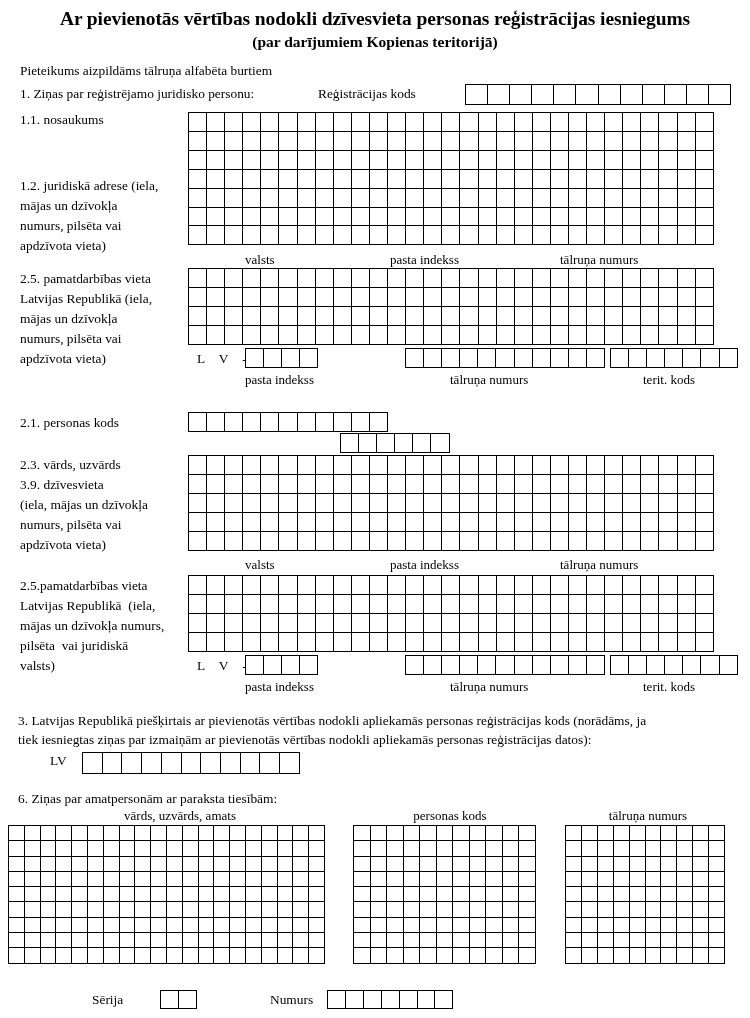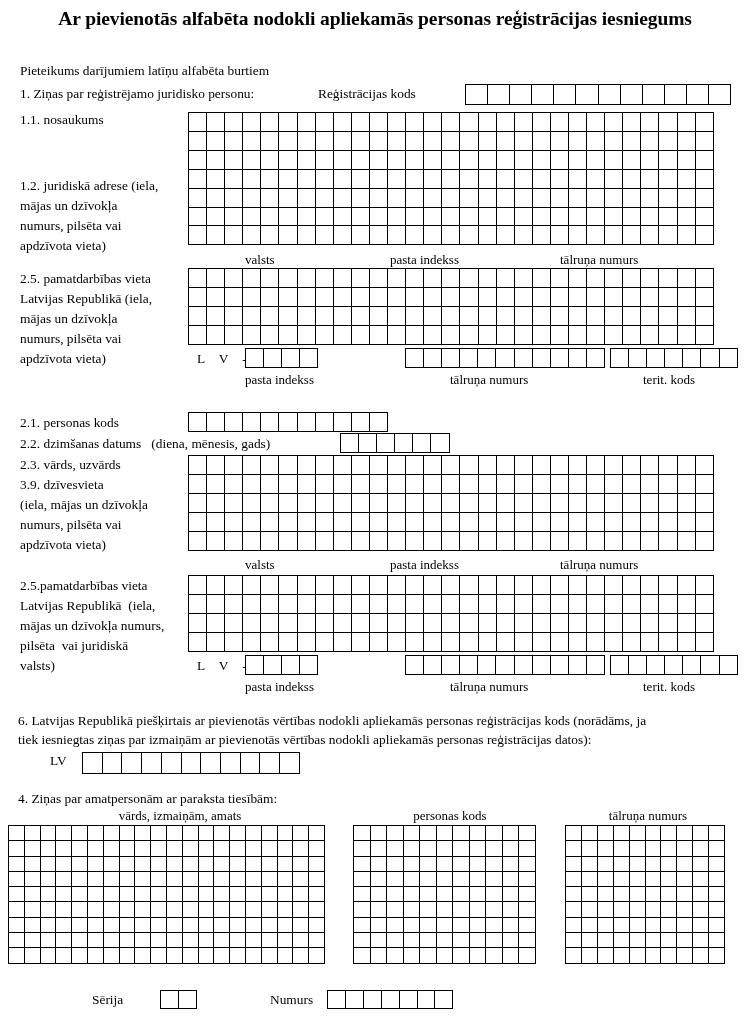--- a/index.html
+++ b/index.html
@@ -84,24 +84,25 @@
     letter-spacing: 2.5px;
     white-space: pre;
   }
 </style>
 </head>
 <body>
 
 <div class="page">
 
   <div class="title-block">
-    <div class="title-main">Ar pievienotās alfabēta nodokli apliekamās personas reģistrācijas iesniegums</div>
+    <div class="title-main">Ar pievienotās vērtības nodokli dzīvesvieta personas reģistrācijas iesniegums</div>
+    <div class="title-sub">(par darījumiem Kopienas teritorijā)</div>
   </div>
 
-  <div class="txt" style="left:20px; top:63px;">Pieteikums darījumiem latīņu alfabēta burtiem</div>
+  <div class="txt" style="left:20px; top:63px;">Pieteikums aizpildāms tālruņa alfabēta burtiem</div>
 
   <div class="txt" style="left:20px; top:86px;">1. Ziņas par reģistrējamo juridisko personu:</div>
   <div class="txt" style="left:318px; top:86px;">Reģistrācijas kods</div>
 
   <div class="rowgroup" id="g-regcode" style="left:465px; top:84px;">
       <div class="cell" style="width: 23.2px; height: 21px;"></div>
       <div class="cell" style="width: 23.2px; height: 21px;"></div>
       <div class="cell" style="width: 23.2px; height: 21px;"></div>
       <div class="cell" style="width: 23.2px; height: 21px;"></div>
       <div class="cell" style="width: 23.2px; height: 21px;"></div>
@@ -521,21 +522,20 @@
       <div class="cell" style="width: 19.2px; height: 20px;"></div>
       <div class="cell" style="width: 19.2px; height: 20px;"></div>
       <div class="cell" style="width: 19.2px; height: 20px;"></div>
       <div class="cell" style="width: 19.2px; height: 20px;"></div>
       <div class="cell" style="width: 19.2px; height: 20px;"></div>
       <div class="cell" style="width: 19.2px; height: 20px;"></div>
       <div class="cell" style="width: 19.2px; height: 20px;"></div>
       <div class="cell" style="width: 19.2px; height: 20px;"></div>
     </div>
 
-  <div class="txt" style="left:20px; top:436px;">2.2. dzimšanas datums   (diena, mēnesis, gads)</div>
   <div class="rowgroup" id="g22" style="left:340px; top:433px;">
       <div class="cell" style="width: 19.2px; height: 20px;"></div>
       <div class="cell" style="width: 19.2px; height: 20px;"></div>
       <div class="cell" style="width: 19.2px; height: 20px;"></div>
       <div class="cell" style="width: 19.2px; height: 20px;"></div>
       <div class="cell" style="width: 19.2px; height: 20px;"></div>
       <div class="cell" style="width: 19.2px; height: 20px;"></div>
     </div>
 
   <div class="txt" style="left:20px; top:457px;">2.3. vārds, uzvārds</div>
@@ -867,40 +867,40 @@
       <div class="cell" style="width: 19.2px; height: 20px;"></div>
       <div class="cell" style="width: 19.2px; height: 20px;"></div>
       <div class="cell" style="width: 19.2px; height: 20px;"></div>
       <div class="cell" style="width: 19.2px; height: 20px;"></div>
     </div>
 
   <div class="caption" style="left:245px; top:679px;">pasta indekss</div>
   <div class="caption" style="left:450px; top:679px;">tālruņa numurs</div>
   <div class="caption" style="left:643px; top:679px;">terit. kods</div>
 
-  <div class="txt" style="left:18px; top:713px;">6. Latvijas Republikā piešķirtais ar pievienotās vērtības nodokli apliekamās personas reģistrācijas kods (norādāms, ja</div>
+  <div class="txt" style="left:18px; top:713px;">3. Latvijas Republikā piešķirtais ar pievienotās vērtības nodokli apliekamās personas reģistrācijas kods (norādāms, ja</div>
   <div class="txt" style="left:18px; top:732px;">tiek iesniegtas ziņas par izmaiņām ar pievienotās vērtības nodokli apliekamās personas reģistrācijas datos):</div>
   <div class="txt" style="left:50px; top:753px;">LV</div>
   <div class="rowgroup" id="g3-lv" style="left:82px; top:752px;">
       <div class="cell" style="width: 20.8px; height: 22px;"></div>
       <div class="cell" style="width: 20.8px; height: 22px;"></div>
       <div class="cell" style="width: 20.8px; height: 22px;"></div>
       <div class="cell" style="width: 20.8px; height: 22px;"></div>
       <div class="cell" style="width: 20.8px; height: 22px;"></div>
       <div class="cell" style="width: 20.8px; height: 22px;"></div>
       <div class="cell" style="width: 20.8px; height: 22px;"></div>
       <div class="cell" style="width: 20.8px; height: 22px;"></div>
       <div class="cell" style="width: 20.8px; height: 22px;"></div>
       <div class="cell" style="width: 20.8px; height: 22px;"></div>
       <div class="cell" style="width: 20.8px; height: 22px;"></div>
     </div>
 
-  <div class="txt" style="left:18px; top:791px;">4. Ziņas par amatpersonām ar paraksta tiesībām:</div>
-
-  <div class="caption" style="left:80px; top:808px; width:200px;">vārds, izmaiņām, amats</div>
+  <div class="txt" style="left:18px; top:791px;">6. Ziņas par amatpersonām ar paraksta tiesībām:</div>
+
+  <div class="caption" style="left:80px; top:808px; width:200px;">vārds, uzvārds, amats</div>
   <div class="caption" style="left:380px; top:808px; width:140px;">personas kods</div>
   <div class="caption" style="left:578px; top:808px; width:140px;">tālruņa numurs</div>
 
   <div class="grid" id="g4-0" style="left:8px; top:825px;">
       <div class="grow">
         <div class="cell" style="width: 16.9px; height: 16.4px;"></div>
         <div class="cell" style="width: 16.9px; height: 16.4px;"></div>
         <div class="cell" style="width: 16.9px; height: 16.4px;"></div>
         <div class="cell" style="width: 16.9px; height: 16.4px;"></div>
         <div class="cell" style="width: 16.9px; height: 16.4px;"></div>

